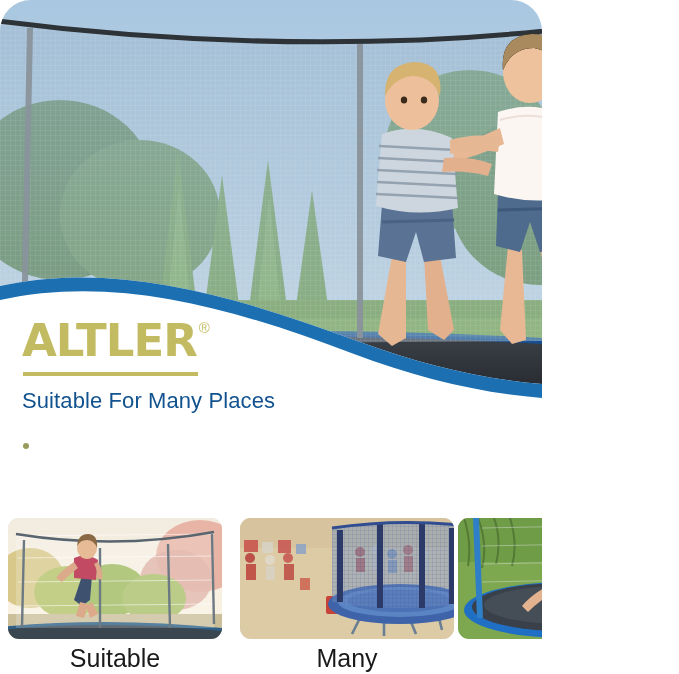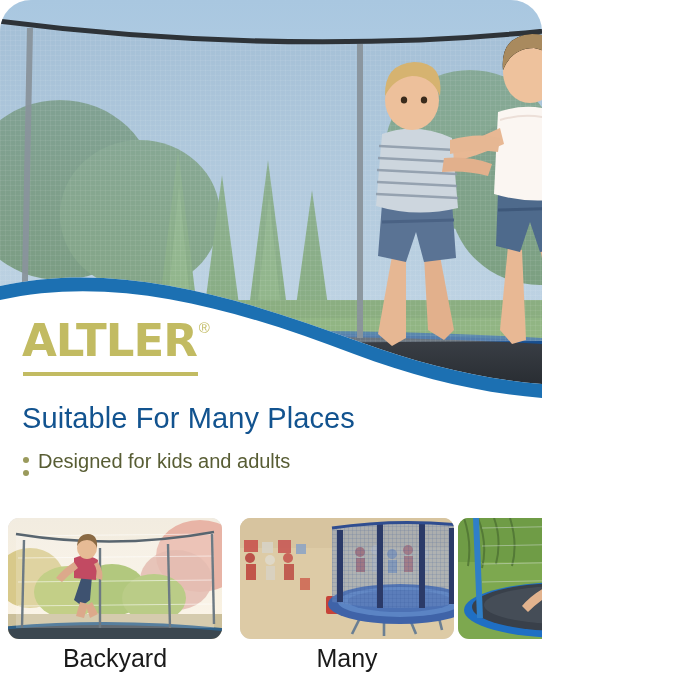--- a/index.html
+++ b/index.html
@@ -50,22 +50,22 @@
     font-size:15px;
     color:#c2bb62;
     margin-top:1px;margin-left:2px;
   }
   .logo-rule{
     position:absolute;left:23px;top:54px;
     width:175px;height:4px;background:#c2bb62;
   }
 
   .headline{
-    position:absolute;left:22px;top:84px;
-    font-size:29px;
+    position:absolute;left:22px;top:70px;
+    font-size:22px;
     color:#12538f;
     letter-spacing:0.1px;
     white-space:nowrap;
   }
 
   .bullets{
     position:absolute;left:23px;top:130px;
     list-style:none;margin:0;padding:0;
   }
   .bullets li{
@@ -260,24 +260,20 @@
       <span class="logo-word">ALTLER</span>
       <span class="logo-reg">®</span>
     </div>
     <div class="logo-rule"></div>
 
     <div class="headline">Suitable For Many Places</div>
 
     <ul class="bullets">
       <li>
         <span class="dot"></span>
-        <span>Designed for kids and adults</span>
-      </li>
-      <li>
-        <span class="dot"></span>
       </li>
     </ul>
   </div>
 
   <div class="thumbs">
 
     <div class="thumb">
       <svg viewBox="0 0 214 121" preserveAspectRatio="none">
         <defs>
           <linearGradient id="bySky" x1="0" y1="0" x2="0" y2="1">
@@ -448,17 +444,17 @@
           <path d="M118 70 Q126 80 124 90 L116 90 Q118 80 112 74 Z" fill="#e2b38e"></path>
           <ellipse cx="101" cy="34" rx="14" ry="15" fill="#eac59e"></ellipse>
           <path d="M87 34 Q86 16 101 16 Q116 16 115 34 Q112 24 101 24 Q90 24 87 34 Z" fill="#c8a76e"></path>
           <path d="M98 46 Q94 60 98 70 L106 68 Q102 58 106 46 Z" fill="#c8a76e"></path>
         </g>
       </svg>
     </div>
   </div>
 
   <div class="captions">
-    <div class="caption">Backyard</div>
+    <div class="caption">Suitable</div>
     <div class="caption">Many</div>
   </div>
 
 </div>
 
 </body></html>

